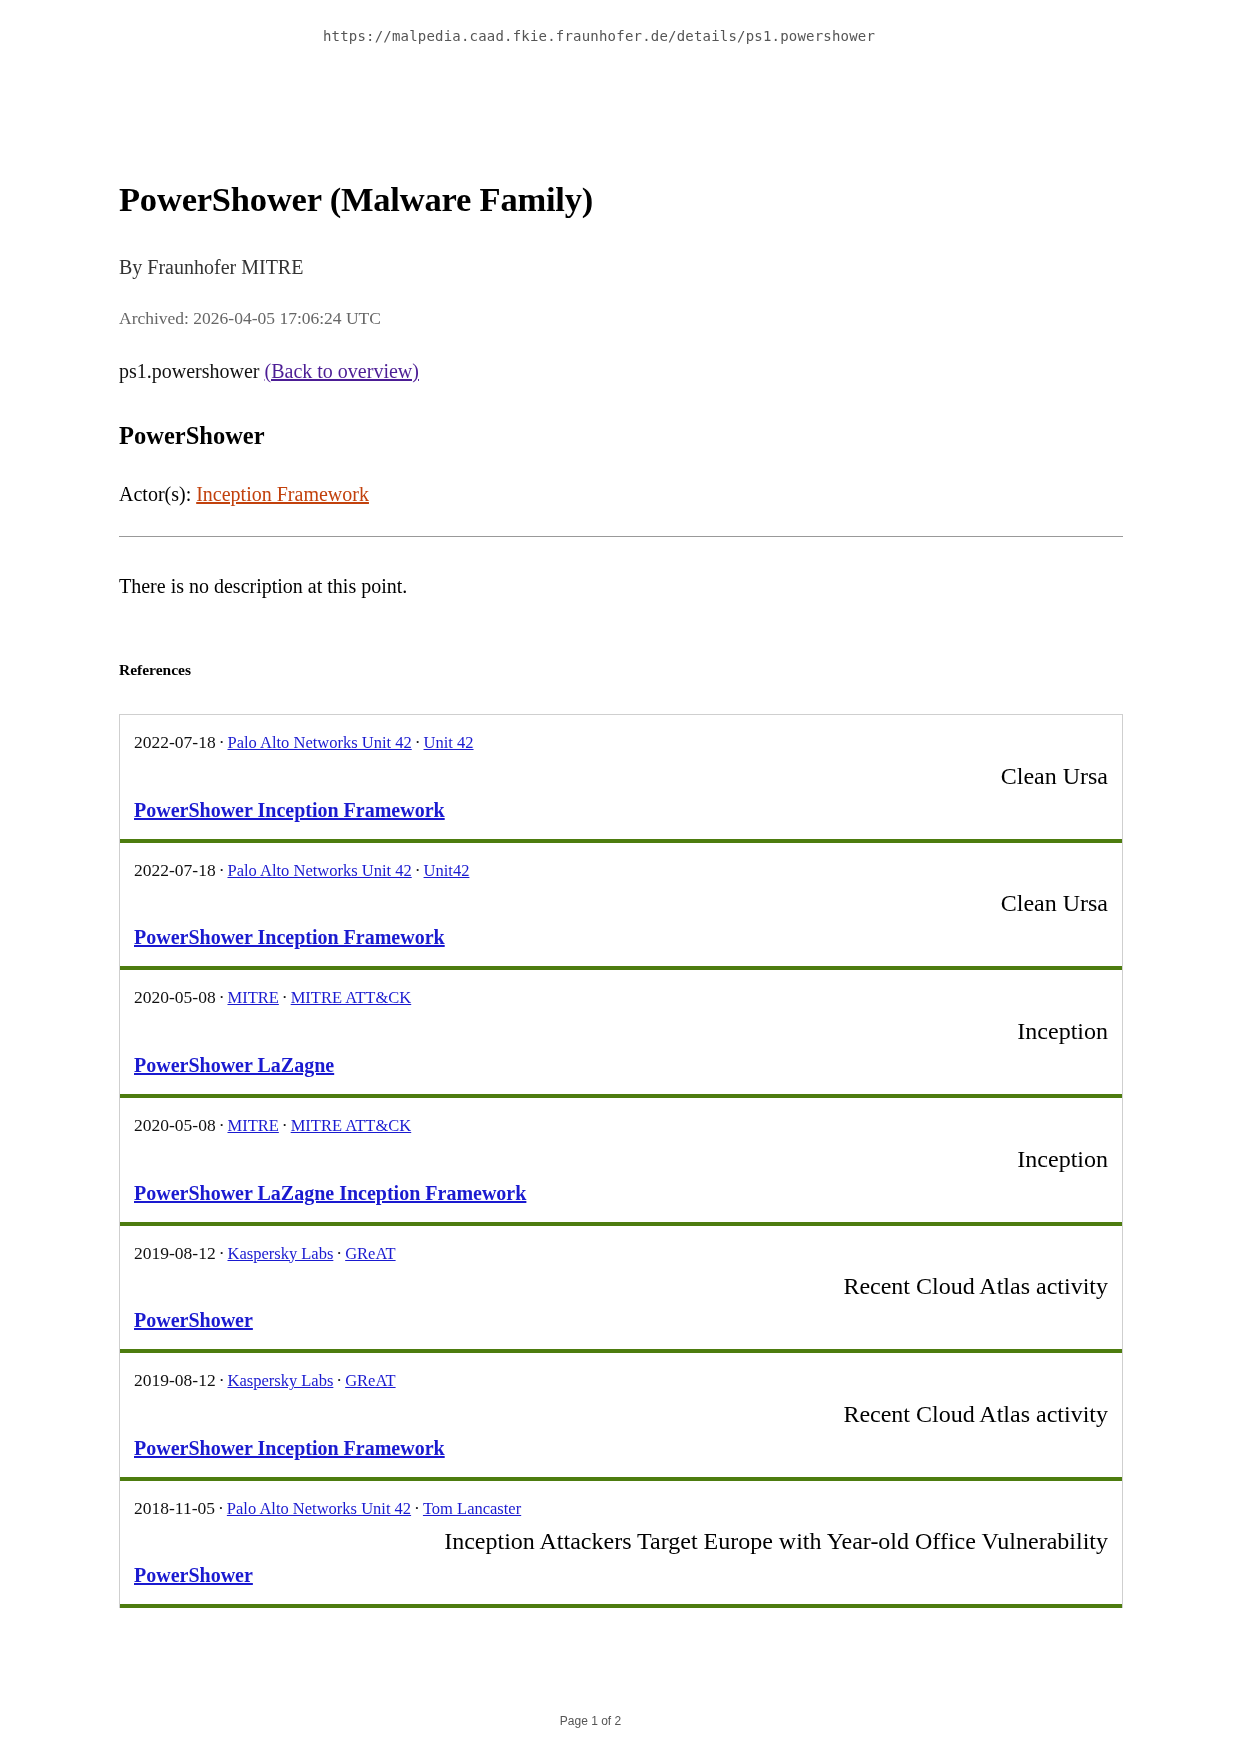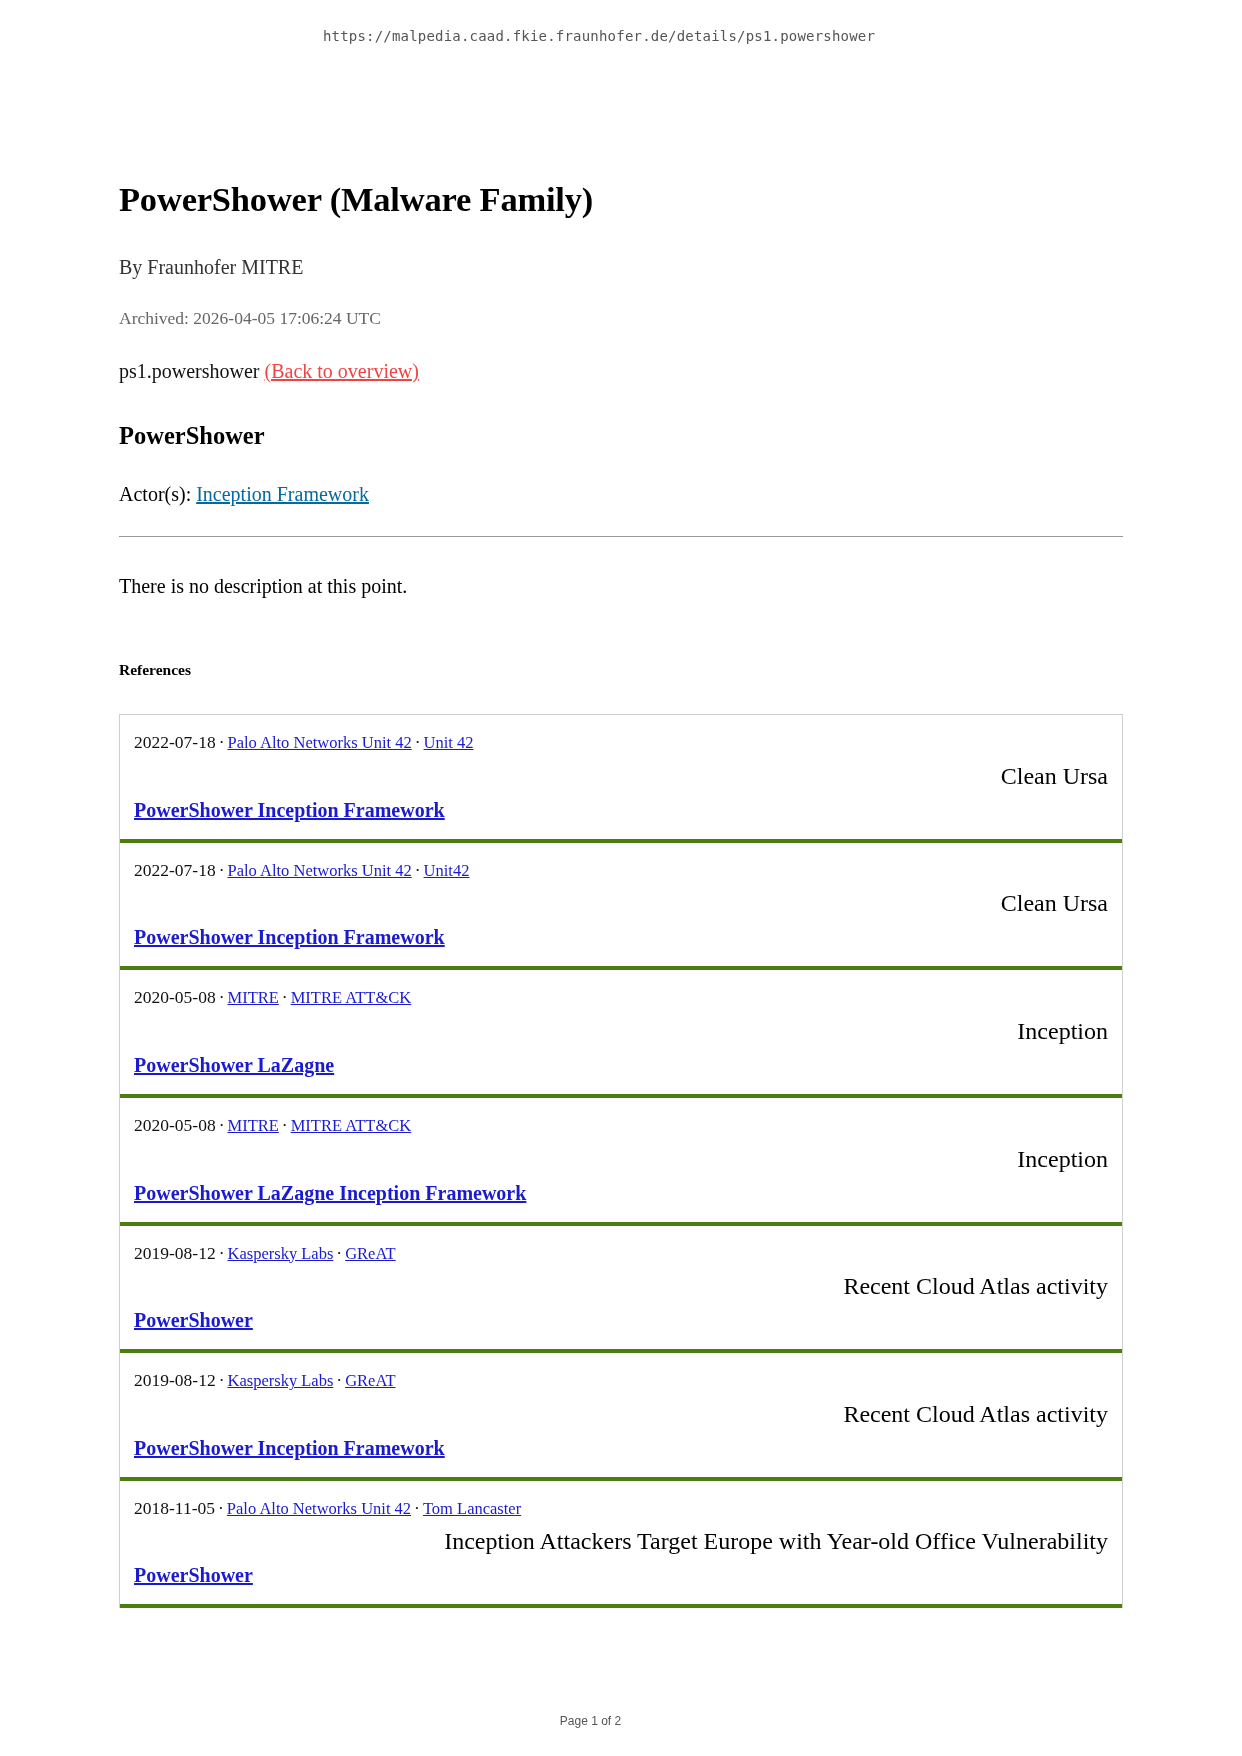--- a/index.html
+++ b/index.html
@@ -57,34 +57,34 @@
     font-size: 17.5px;
     color: #666666;
     margin-top: 29px;
   }
   .idline {
     font-size: 20px;
     color: #111111;
     margin-top: 31px;
   }
   .idline a {
-    color: #ef4444;
+    color: #4c1d95;
     text-decoration: underline;
   }
   h2.section-title {
     font-size: 24.5px;
     font-weight: bold;
     margin: 39px 0 0 0;
   }
   .actors {
     font-size: 20px;
     margin-top: 33px;
   }
   .actors a {
-    color: #0369a1;
+    color: #c2410c;
     text-decoration: underline;
   }
   hr.rule {
     border: none;
     border-top: 1px solid #999999;
     margin: 30px 0 0 0;
     width: 100%;
   }
   .desc {
     font-size: 20px;

